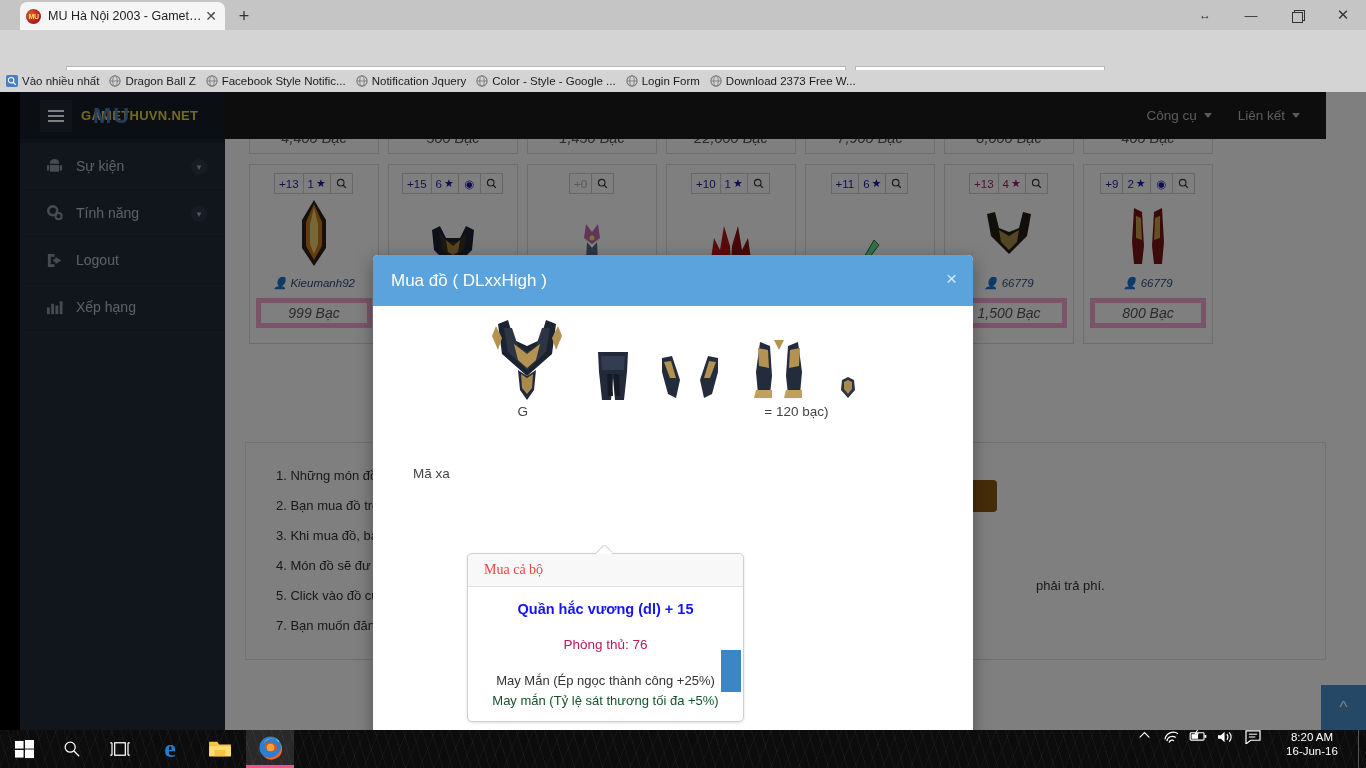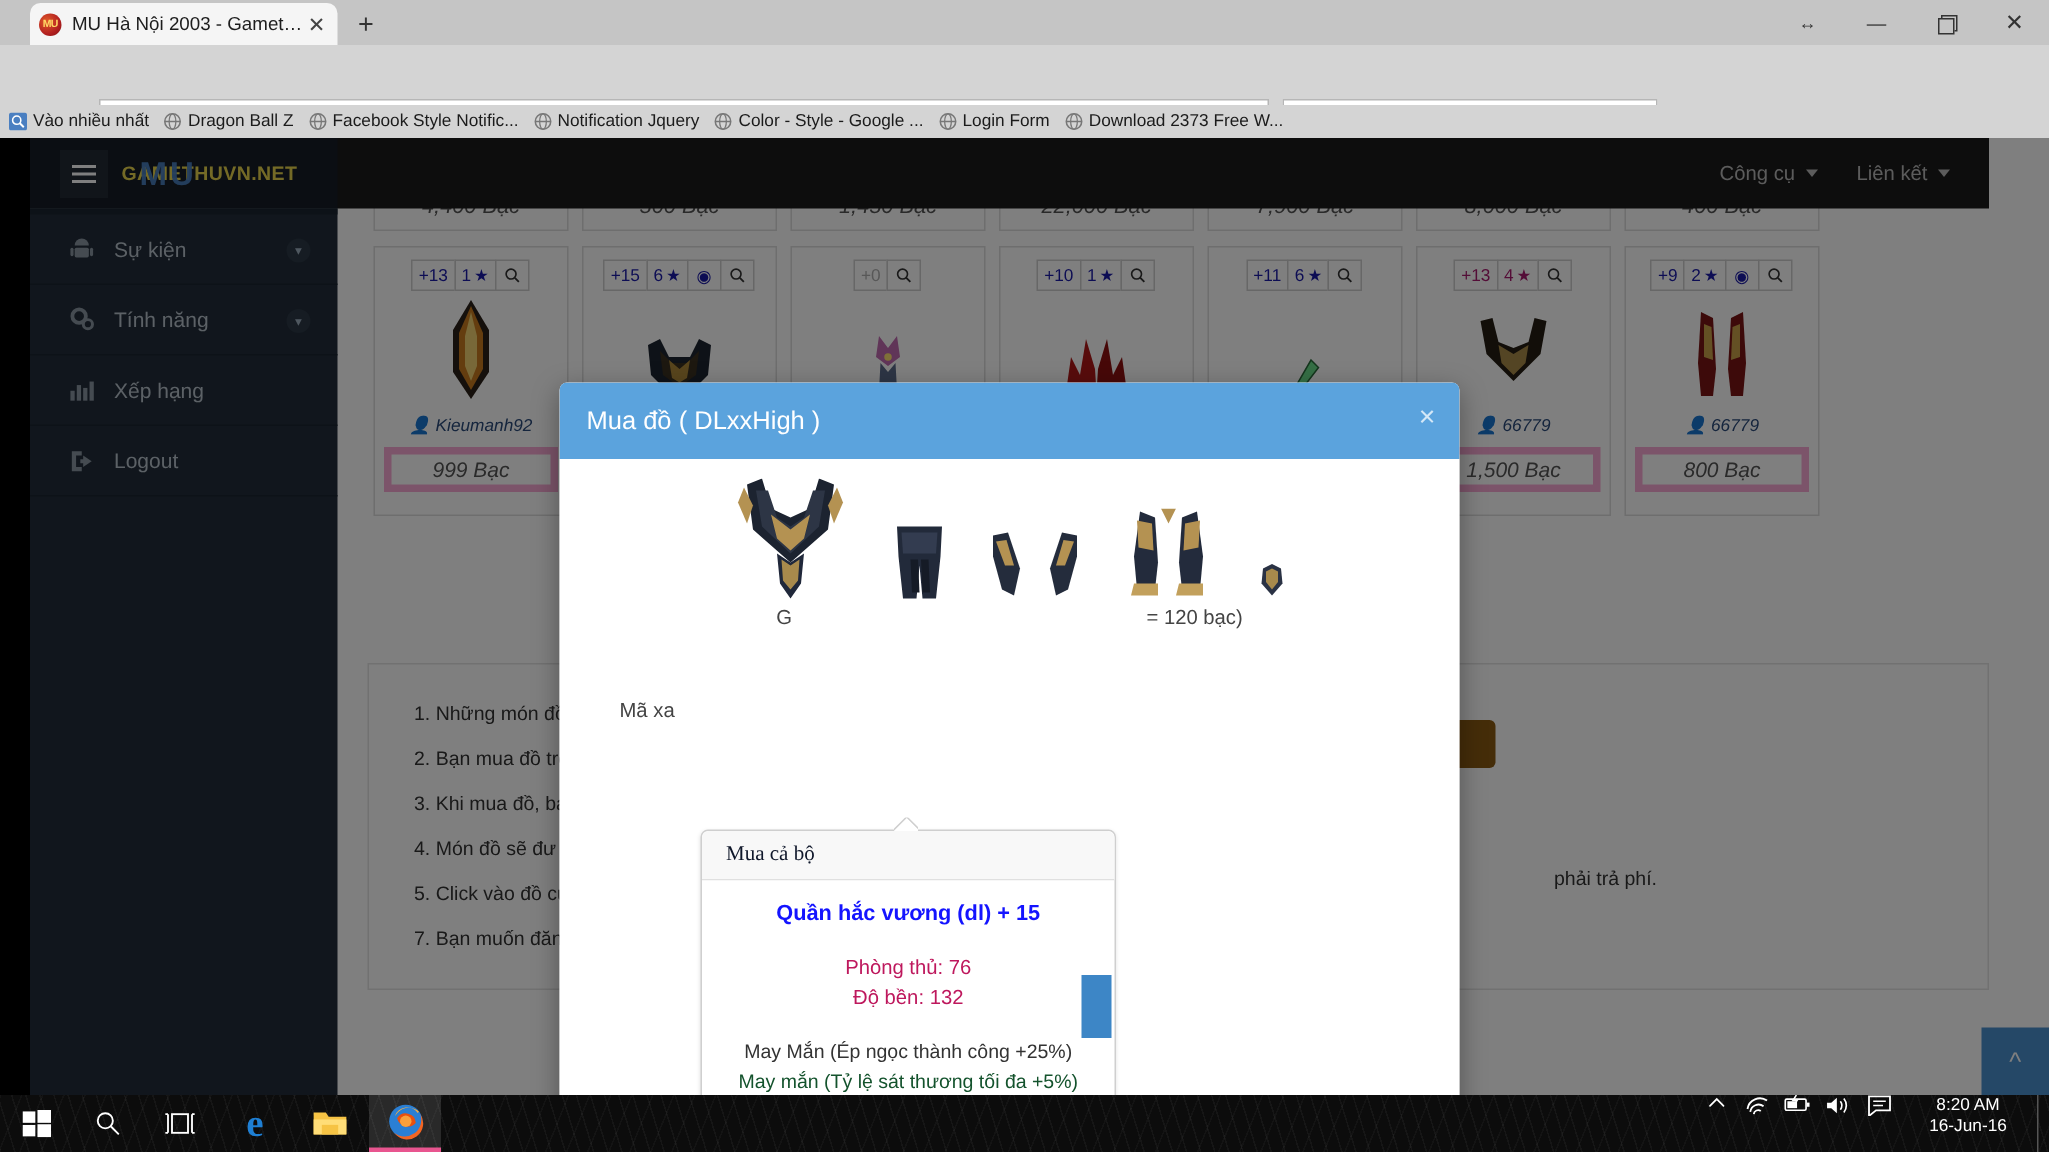--- a/index.html
+++ b/index.html
@@ -122,21 +122,21 @@
   .modal-x { position:absolute; right:16px; top:13px; font-size:19px; color:#d4e8f7; }
   .modal-body { position:relative; height:500px; background:#fff; }
   .item-row { display:flex; align-items:flex-end; justify-content:center; gap:30px; height:100px; padding-top:10px; }
   .sprite { display:block; }
 
   .tip { position:absolute; left:94px; top:247px; width:277px; border:1px solid #cfcfcf; border-radius:5px; background:#fff;
          box-shadow:0 1px 3px rgba(0,0,0,.12); }
   .tip-arrow { position:absolute; left:128px; top:-9px; width:16px; height:9px; overflow:hidden; }
   .tip-arrow:before { content:""; position:absolute; left:1px; top:2px; width:13px; height:13px; background:#fff; border:1px solid #cfcfcf; transform:rotate(45deg); }
   .tip-head { height:33px; border-bottom:1px solid #e0e0e0; background:#f8f8f8; display:flex; align-items:center; padding-left:16px;
-              font-family:"Liberation Serif", serif; font-size:14px; color:#0f172a; border-radius:5px 5px 0 0; }
+              font-family:"Liberation Serif", serif; font-size:14px; color:#ef4444; border-radius:5px 5px 0 0; }
   .tip-body { padding:14px 8px 10px 8px; text-align:center; }
   .tip-name { font-size:14.5px; font-weight:bold; color:#1414ff; margin-bottom:18px; }
   .tip-stat { font-size:13.5px; color:#be185d; line-height:20px; }
   .tip-gap { height:16px; }
   .tip-line { font-size:13px; line-height:20px; }
 
   .code-row { position:absolute; left:60px; top:98px; width:480px; text-align:center; font-size:13.5px; color:#444; }
   .code-row2 { position:absolute; left:40px; top:160px; width:360px; font-size:13.5px; color:#444; }
   .blue-input { position:absolute; left:348px; top:344px; width:20px; height:42px; background:#3d86c6; z-index:2; }
 
@@ -611,37 +611,37 @@
               <circle cx="7.5" cy="7.5" r="1.8" fill="#222d3a"></circle>
               <circle cx="14" cy="13.5" r="3.4" fill="none" stroke="#8b97a3" stroke-width="2.2"></circle>
             </svg>
         </span>
         <span>Tính năng</span>
         <span class="side-caret">▾</span>
       </div>
       <div class="side-item">
         <span class="sico">
           <svg width="17" height="17" viewBox="0 0 18 18">
+              <path d="M2 2 h7 v3 h-4 v8 h4 v3 h-7 z" fill="#8b97a3"></path>
+              <path d="M10 5 L16 9 L10 13 z" fill="#8b97a3"></path>
+              <rect x="8" y="7.6" width="5" height="2.8" fill="#8b97a3"></rect>
+            </svg>
+        </span>
+        <span>Logout</span>
+      </div>
+      <div class="side-item">
+        <span class="sico">
+          <svg width="17" height="17" viewBox="0 0 18 18">
               <rect x="1" y="9" width="3" height="7" fill="#8b97a3"></rect>
               <rect x="5.5" y="5" width="3" height="11" fill="#8b97a3"></rect>
               <rect x="10" y="7" width="3" height="9" fill="#8b97a3"></rect>
               <rect x="14.5" y="2.5" width="3" height="13.5" fill="#8b97a3"></rect>
             </svg>
         </span>
         <span>Xếp hạng</span>
-      </div>
-      <div class="side-item">
-        <span class="sico">
-          <svg width="17" height="17" viewBox="0 0 18 18">
-              <path d="M2 2 h7 v3 h-4 v8 h4 v3 h-7 z" fill="#8b97a3"></path>
-              <path d="M10 5 L16 9 L10 13 z" fill="#8b97a3"></path>
-              <rect x="8" y="7.6" width="5" height="2.8" fill="#8b97a3"></rect>
-            </svg>
-        </span>
-        <span>Logout</span>
       </div>
     </div>
 
     <div class="app-left-strip"></div>
     <div class="app-right-strip"></div>
 
     <div class="dimmer"></div>
     <div class="btt">^</div>
 
     <div class="modal">
@@ -701,21 +701,20 @@
         <div class="code-row"><span>G</span>&nbsp;&nbsp;&nbsp;&nbsp;&nbsp;&nbsp;&nbsp;&nbsp;&nbsp;&nbsp;&nbsp;&nbsp;&nbsp;&nbsp;&nbsp;&nbsp;&nbsp;&nbsp;&nbsp;&nbsp;&nbsp;&nbsp;&nbsp;&nbsp;&nbsp;&nbsp;&nbsp;&nbsp;&nbsp;&nbsp;&nbsp;&nbsp;&nbsp;&nbsp;&nbsp;&nbsp;&nbsp;&nbsp;&nbsp;&nbsp;&nbsp;&nbsp;&nbsp;&nbsp;&nbsp;&nbsp;&nbsp;&nbsp;&nbsp;&nbsp;&nbsp;&nbsp;&nbsp;&nbsp;&nbsp;&nbsp;&nbsp;&nbsp;&nbsp;&nbsp;&nbsp;&nbsp;&nbsp;<span>= 120 bạc)</span></div>
         <div class="code-row2">Mã xa</div>
         <div class="blue-input"></div>
 
         <div class="tip">
           <div class="tip-arrow"></div>
           <div class="tip-head">Mua cả bộ</div>
           <div class="tip-body">
             <div class="tip-name">Quần hắc vương (dl) + 15</div>
             <div class="tip-stat">Phòng thủ: 76</div>
-            <div class="tip-stat">Độ bền: 132</div>
             <div class="tip-gap"></div>
             <div class="tip-line" style="color:#333333">May Mắn (Ép ngọc thành công +25%)</div>
             <div class="tip-line" style="color:#14532d">May mắn (Tỷ lệ sát thương tối đa +5%)</div>
 
           </div>
         </div>
 
       </div>
     </div>
 

